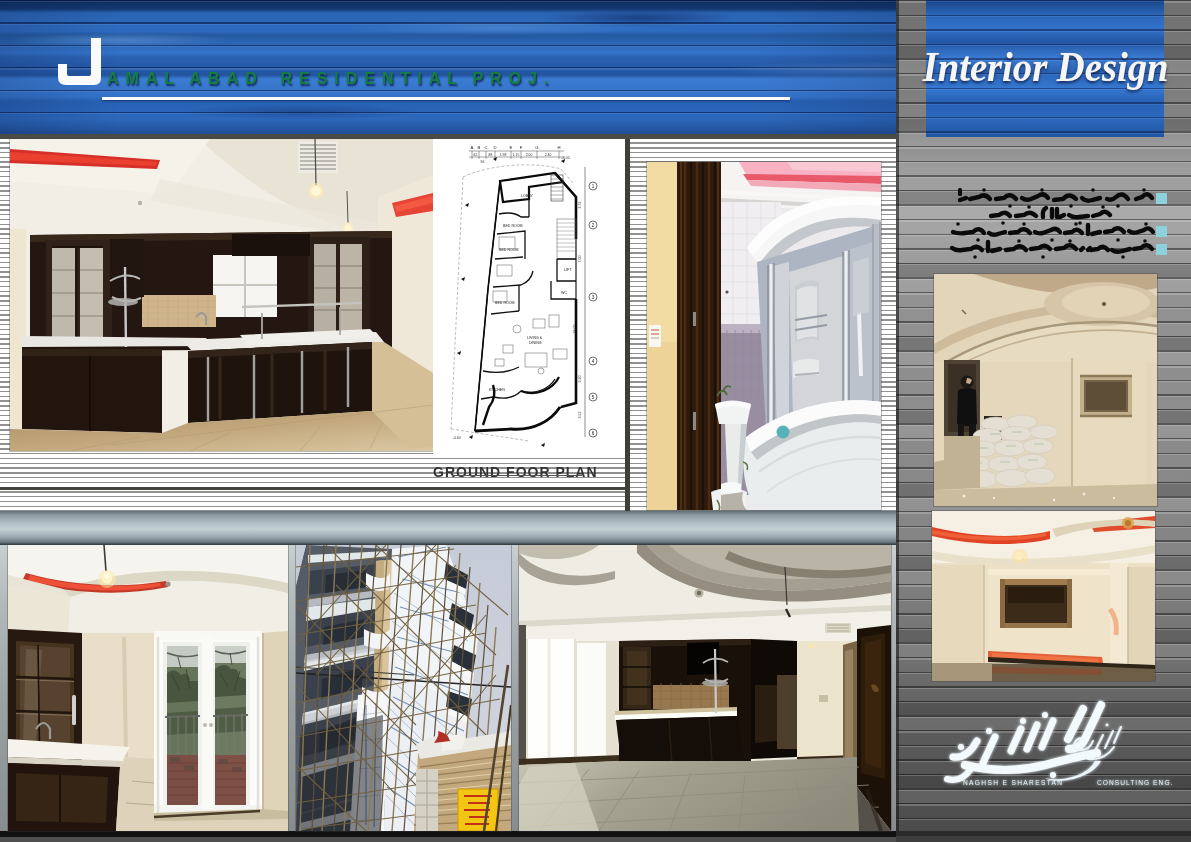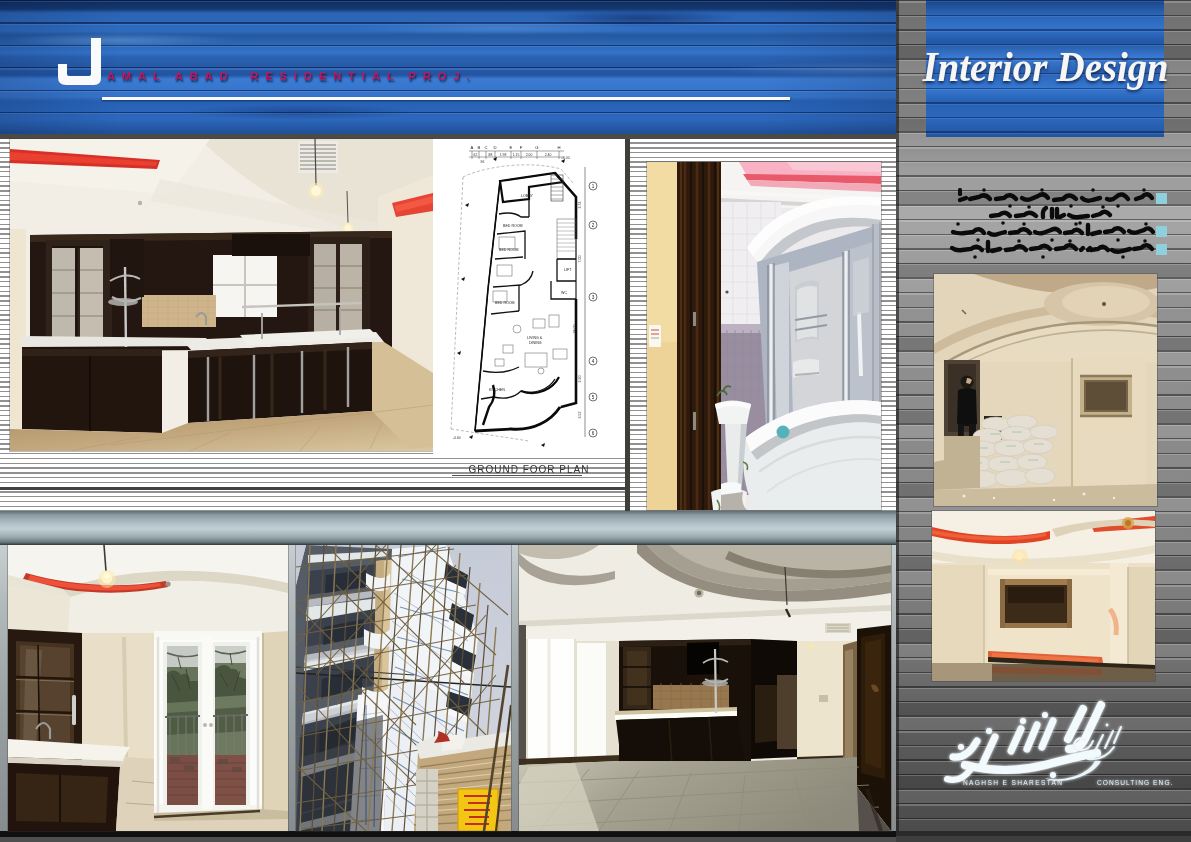--- a/index.html
+++ b/index.html
@@ -32,28 +32,28 @@
  radial-gradient(100px 9px at 1150px 780px,rgba(255,255,255,.10),rgba(0,0,0,0) 70%)}
 #sidebarseam{left:896px;top:0;width:3px;height:842px;background:rgba(25,25,25,.6)}
 #bluebox{left:926px;top:0;width:238px;height:137px;
 background:
  repeating-linear-gradient(180deg,rgba(6,16,56,.45) 0 1.3px,rgba(130,185,255,.16) 1.3px 2.4px,rgba(255,255,255,0) 2.4px 14.6px),
  linear-gradient(180deg,#1a4486 0px,#2a64b4 14px,#3373cb 28px,#2357a4 42px,#3b7bd2 58px,#2a62b2 72px,#3678d0 88px,#2761b4 102px,#2c68bc 118px,#2155a2 137px)}
 #interiordesign{left:912px;top:43px;width:266px;height:62px;color:#f6f6f4;white-space:nowrap;
 font-family:"Liberation Serif",serif;font-style:italic;font-weight:bold;font-size:42px;
 text-align:center;transform:scaleX(.92);
 text-shadow:0 2px 3px rgba(10,20,60,.8),0 0 1px rgba(255,255,255,.6)}
-#titletext{left:107px;top:70px;width:600px;color:#be185d;font-size:11px;font-weight:bold;letter-spacing:7px;
+#titletext{left:107px;top:70px;width:600px;color:#15803d;font-size:16px;font-weight:bold;letter-spacing:7px;
 text-shadow:1px 1.5px 2px rgba(5,15,50,.8)}
 #titleline{left:102px;top:96.5px;width:688px;height:3.4px;background:#fafafa;box-shadow:0 1px 2px rgba(10,20,60,.6)}
 #stripesL{left:0;top:138.5px;width:625px;height:373px}
 #stripesC{left:629.5px;top:138.5px;width:267px;height:373px}
 #vline{left:625px;top:138.5px;width:4.5px;height:703.5px;background:#3e3e3a}
 #planbg{left:433px;top:138.5px;width:192px;height:316px;background:#fff}
-#gfptext{left:433px;top:464px;width:192px;text-align:center;font-size:10px;letter-spacing:1px;color:#333;font-weight:normal}
+#gfptext{left:433px;top:464px;width:192px;text-align:left;font-size:14px;letter-spacing:1px;color:#333;font-weight:bold}
 #gfpline{left:452px;top:475px;width:130px;height:1px;background:#555}
 #thickline{left:0;top:487px;width:625px;height:3.2px;background:#42423e}
 #photobg{left:0;top:544.5px;width:897px;height:286.5px;background:linear-gradient(180deg,#c8cfd1 0px,#b2b9bb 60px,#9aa1a3 160px,#878d8f 286px)}
 #gband{left:0;top:511px;width:897px;height:33.5px;background:linear-gradient(180deg,#5e6e74 0px,#8b9ba1 4px,#aebec4 12px,#c2d0d4 18px,#9aaab0 26px,#6a7a80 31px,#3a4448 33.5px)}
 #bbar{left:0;top:831px;width:1191px;height:11px;background:linear-gradient(180deg,#101010 0 6px,#4e4e4e 6px 11px)}
 #bbar2{left:896px;top:831px;width:295px;height:11px;background:linear-gradient(180deg,#2a2a2a 0 5px,#3e3e3e 5px 11px)}
 .photo{box-shadow:0 0 0 1px rgba(60,60,60,.35)}
 </style></head>
 <body>
 <div id="page">

